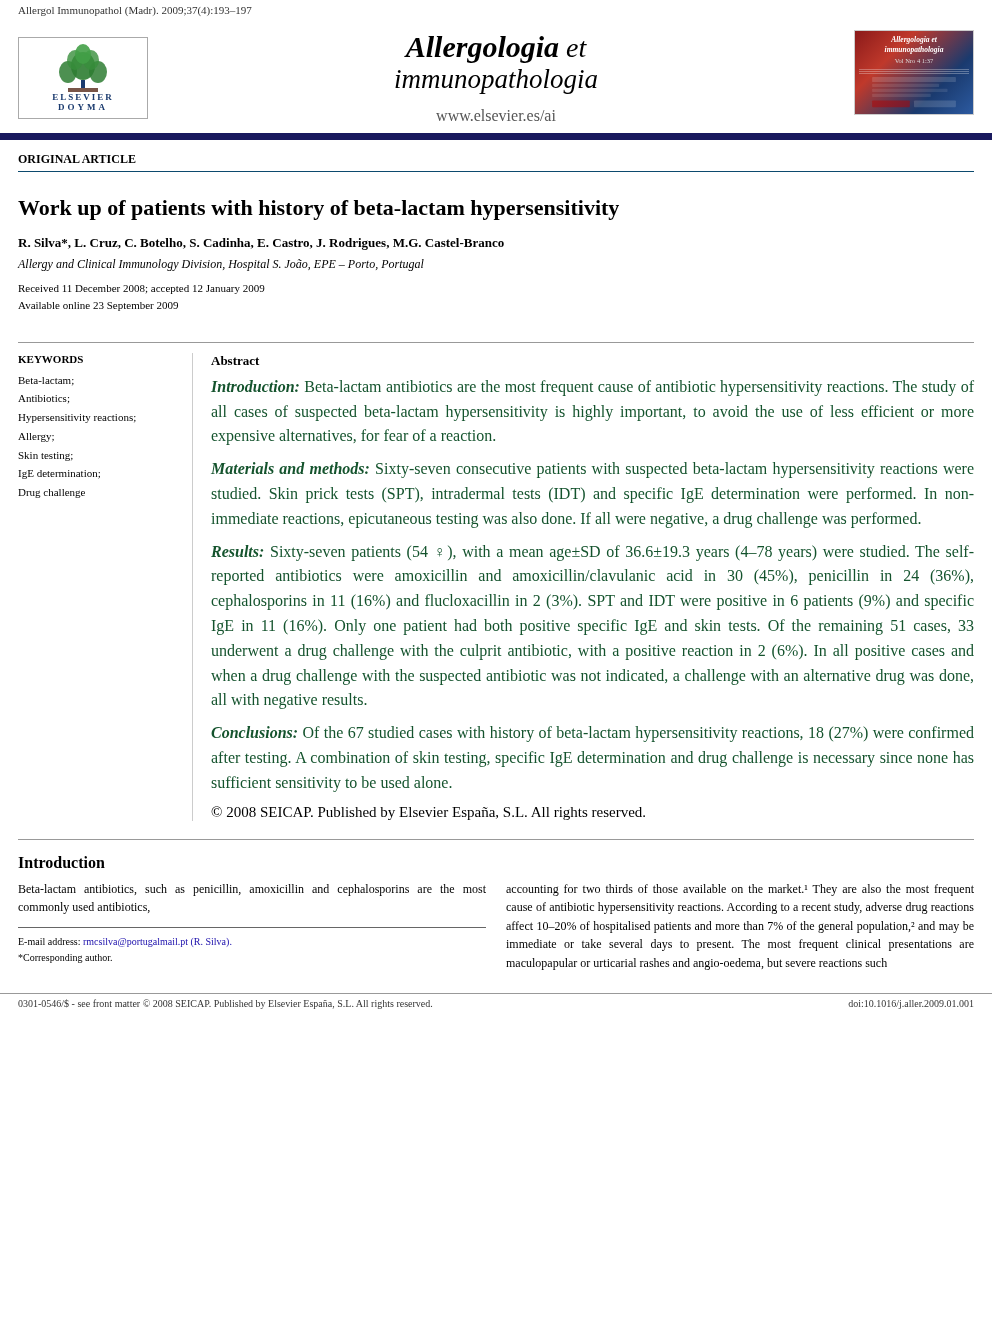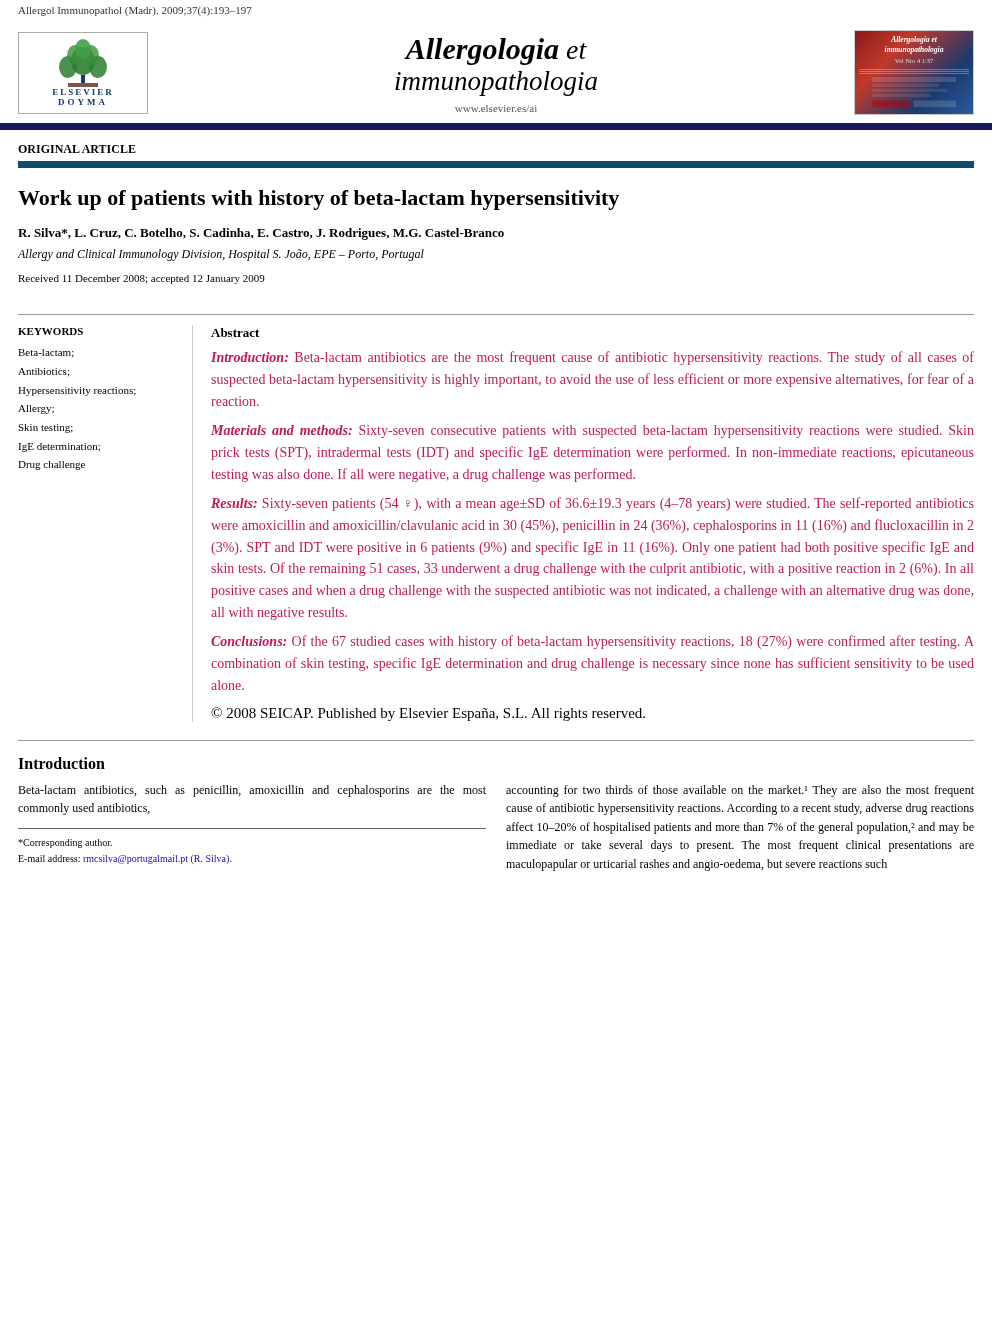--- a/index.html
+++ b/index.html
@@ -120,23 +120,23 @@
     
     .content {
       padding: 12px 18px 0 18px;
     }
 
     .original-article-label {
       font-size: 12px;
       font-variant: small-caps;
       color: #000;
       font-weight: bold;
-      border-bottom: 7px solid #0c4a6e;
+      border-bottom: 1px solid #0c4a6e;
       padding-bottom: 4px;
-      margin-bottom: 16px;
+      margin-bottom: 22px;
     }
 
     .article-title {
       font-size: 22px;
       font-weight: bold;
       color: #000;
       font-family: "Times New Roman", Times, serif;
       margin-bottom: 12px;
       line-height: 1.3;
     }
@@ -197,25 +197,25 @@
     }
 
     .abstract-title {
       font-size: 13px;
       font-weight: bold;
       margin-bottom: 6px;
       color: #000;
     }
 
     .abstract-para {
-      font-size: 14px;
+      font-size: 16px;
       line-height: 1.55;
       margin-bottom: 8px;
       text-align: justify;
-      color: #be185d;
+      color: #14532d;
     }
 
     .abstract-para b {
       font-style: italic;
       font-weight: bold;
     }
 
     .copyright-line {
       font-size: 15px;
       margin-top: 6px;
@@ -334,21 +334,21 @@
         <div class="elsevier-text" style="font-size:9px;font-weight:bold;color:#1a3a6e;letter-spacing:2px;">ELSEVIER</div>
         <div class="doyma-text" style="font-size:9px;font-weight:bold;color:#1a3a6e;letter-spacing:3px;">DOYMA</div>
       </div>
     </div>
 
     <div class="header-center">
       <div style="text-align:center;">
         <span style="font-size:30px;font-weight:bold;font-style:italic;font-family:'Times New Roman',Times,serif;">Allergologia</span><span style="font-size:28px;font-style:italic;font-weight:normal;font-family:'Times New Roman',Times,serif;"> et</span>
       </div>
       <div style="font-size:27px;font-style:italic;font-family:'Times New Roman',Times,serif;text-align:center;">immunopathologia</div>
-      <div style="font-size:11px;color:#555;margin-top:5px;">www.elsevier.es/ai</div>
+      <div style="font-size:16px;color:#555;margin-top:12px;">www.elsevier.es/ai</div>
     </div>
 
     <div class="header-right">
       <div class="journal-cover">
         <div class="journal-cover-title" style="font-size:7.5px;color:#fff;font-style:italic;font-weight:bold;text-align:center;line-height:1.3;">Allergologia et<br>immunopathologia</div>
         <div style="font-size:6.5px;color:#ddd;margin-top:2px;text-align:center;">Vol Nro 4 1:37</div>
         <div class="journal-cover-lines">
           <div class="journal-cover-line"></div>
           <div class="journal-cover-line"></div>
           <div class="journal-cover-line"></div>
@@ -373,20 +373,21 @@
     <div class="original-article-label">ORIGINAL ARTICLE</div>
 
     <div class="article-title">Work up of patients with history of beta-lactam hypersensitivity</div>
 
     <div class="authors">R. Silva*, L. Cruz, C. Botelho, S. Cadinha, E. Castro, J. Rodrigues, M.G. Castel-Branco</div>
 
     <div class="affiliation">Allergy and Clinical Immunology Division, Hospital S. João, EPE – Porto, Portugal</div>
 
     <div class="dates">
       <div>Received 11 December 2008; accepted 12 January 2009</div>
+      <div>Available online 23 September 2009</div>
     </div>
 
     <div class="abstract-section">
 
       <div class="keywords-col">
         <div class="keywords-title">KEYWORDS</div>
         <div>
           <div class="keyword-item">Beta-lactam;</div>
           <div class="keyword-item">Antibiotics;</div>
           <div class="keyword-item">Hypersensitivity reactions;</div>
@@ -423,30 +424,34 @@
     <hr class="section-divider">
 
     <div class="intro-section">
       <div class="intro-heading">Introduction</div>
 
       <div class="two-col">
         <div class="two-col-left">
           <p class="intro-para">Beta-lactam antibiotics, such as penicillin, amoxicillin and cephalosporins are the most commonly used antibiotics,</p>
 
           <div class="footnote-section">
-            <div class="footnote-text">*Corresponding author.</div>
             <div class="footnote-text">
               <span>E-mail address:</span>
               <span style="color:#1a0dab;">rmcsilva@portugalmail.pt (R. Silva).</span>
             </div>
+            <div class="footnote-text">*Corresponding author.</div>
           </div>
         </div>
 
         <div class="two-col-right">
           <p class="intro-para">accounting for two thirds of those available on the market.¹ They are also the most frequent cause of antibiotic hypersensitivity reactions. According to a recent study, adverse drug reactions affect 10–20% of hospitalised patients and more than 7% of the general population,² and may be immediate or take several days to present. The most frequent clinical presentations are maculopapular or urticarial rashes and angio-oedema, but severe reactions such</p>
         </div>
       </div>
     </div>
 
   </div>
 
+  <div class="page-footer">
+    <div class="footer-left">0301-0546/$ - see front matter © 2008 SEICAP. Published by Elsevier España, S.L. All rights reserved.</div>
+    <div class="footer-right">doi:10.1016/j.aller.2009.01.001</div>
+  </div>
 
 </div>
 
 </body></html>

